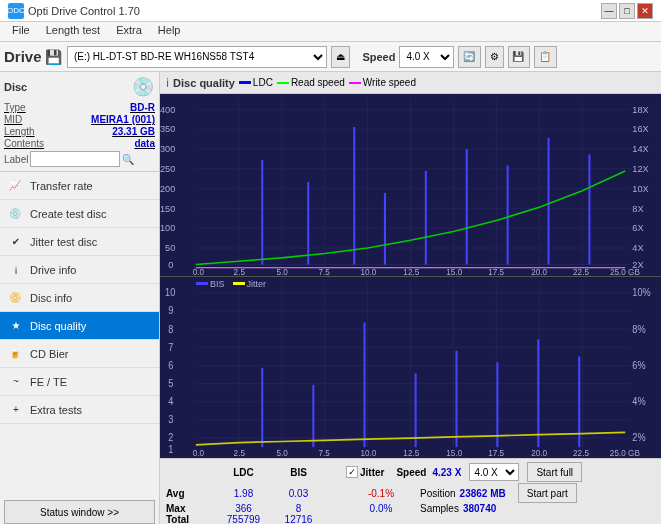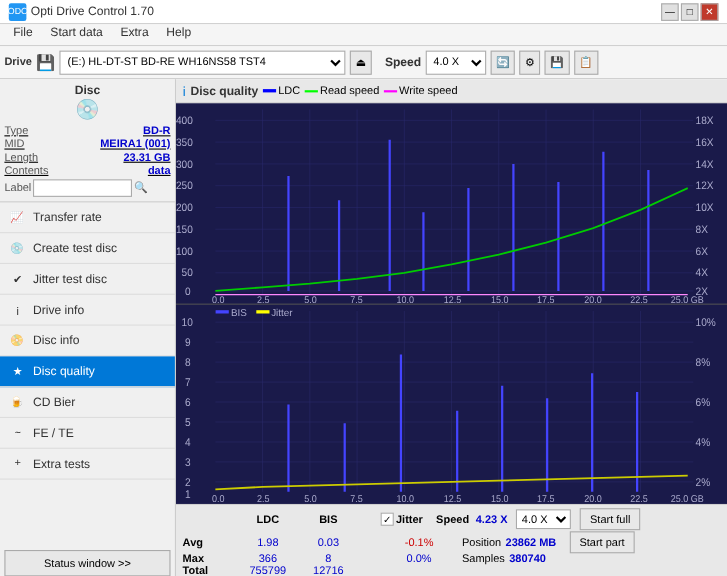--- a/index.html
+++ b/index.html
@@ -36,21 +36,21 @@
     
     .toolbar {
       background: #f5f5f5;
       height: 30px;
       display: flex;
       align-items: center;
       padding: 0 4px;
       border-bottom: 1px solid #ccc;
       gap: 4px;
     }
-    .toolbar-label { font-size: 10px; font-weight: bold; color: #333; }
+    .toolbar-label { font-size: 15px; font-weight: bold; color: #333; }
     .drive-select {
       height: 22px;
       font-size: 10px;
       border: 1px solid #aaa;
       background: white;
       padding: 0 2px;
       width: 260px;
     }
     .toolbar-btn {
       height: 22px;
@@ -83,21 +83,20 @@
     .disc-info-box {
       background: #f0f0f0;
       padding: 4px;
       border-bottom: 1px solid #ccc;
     }
     .disc-info-header {
       display: flex;
       align-items: center;
       justify-content: space-between;
       margin-bottom: 4px;
-      flex-direction: column;
     }
     .disc-label { font-size: 11px; font-weight: bold; color: #333; }
     .disc-row { display: flex; justify-content: space-between; margin-bottom: 1px; text-decoration: underline; }
     .disc-key { font-size: 10px; color: #555; }
     .disc-val { font-size: 10px; color: #0000cc; font-weight: bold; }
     .label-row { display: flex; align-items: center; gap: 2px; margin-top: 2px; }
     .label-input { height: 16px; border: 1px solid #aaa; background: white; width: 90px; font-size: 10px; }
 
     
     .nav-items { flex: 1; }
@@ -177,21 +176,21 @@
   </div>
   <div class="title-bar-controls">
     <div class="title-btn">—</div>
     <div class="title-btn">□</div>
     <div class="title-btn close">✕</div>
   </div>
 </div>
 
 <div class="menu-bar">
   <span class="menu-item">File</span>
-  <span class="menu-item">Start data</span>
+  <span class="menu-item">Length test</span>
   <span class="menu-item">Extra</span>
   <span class="menu-item">Help</span>
 </div>
 
 <div class="toolbar">
   <span class="toolbar-label">Drive</span>
 
   <span style="font-size:14px;">💾</span>
   <select class="drive-select">
     <option>(E:)  HL-DT-ST BD-RE  WH16NS58 TST4</option>

